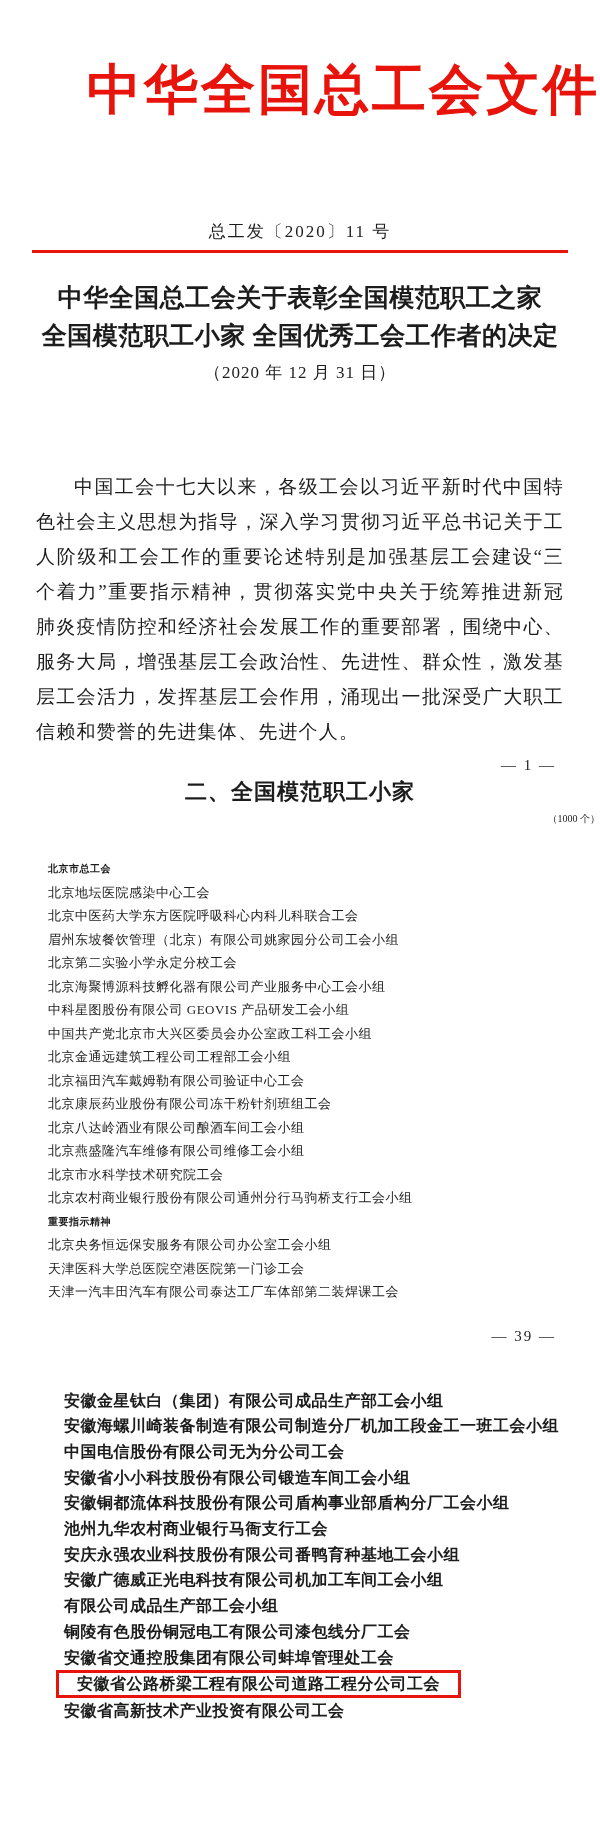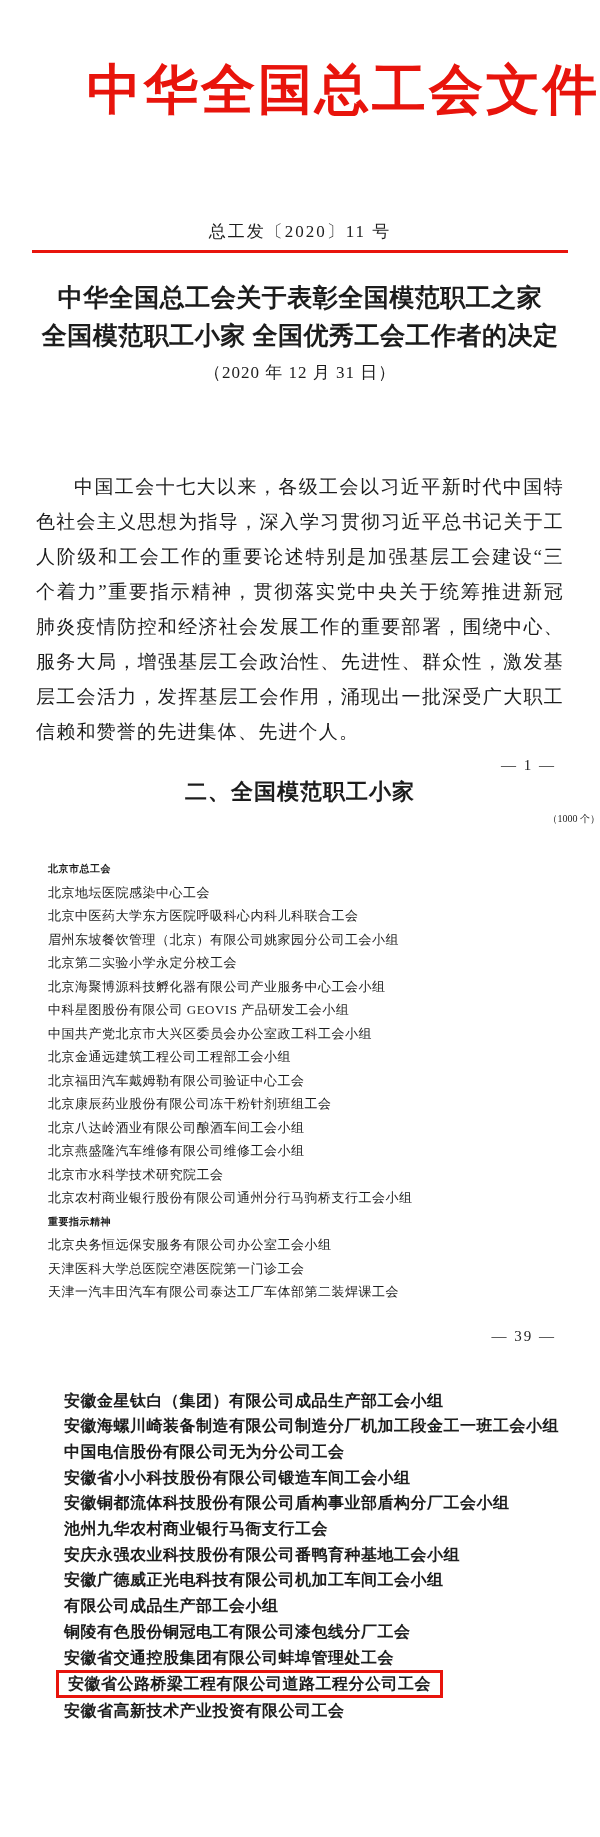--- a/index.html
+++ b/index.html
@@ -28,21 +28,21 @@
   .section-heading { text-align:center; font-size:22px; font-weight:bold; letter-spacing:1px; height:30px; }
   .section-sub { margin-top:5px; text-align:right; font-size:10px; height:19px; }
   .roster { margin:26px 20px 0 48px; font-size:13px; line-height:23.5px; letter-spacing:0.5px; }
   .group-head { font-family:"Liberation Sans","DejaVu Sans",sans-serif; font-weight:bold; font-size:10px; }
   .roster-item { white-space:nowrap; }
   .pg39 { margin-top:24px; }
   .p40 { margin:40px 20px 0 64px; font-size:16px; font-weight:bold; line-height:25.7px; letter-spacing:0.5px; }
   .p40-row { white-space:nowrap; }
   .hl {
     display:inline-block; border:3px solid var(--red);
-    padding:0 9px; margin-left:-8px; line-height:22px;
+    padding:0 18px; margin-left:-8px; line-height:22px;
   }
 </style>
 </head>
 <body>
 
 <div class="red-head">中华全国总工会文件</div>
 
 <div class="doc-no">总工发〔2020〕11 号</div>
 
 <div class="red-rule"></div>

